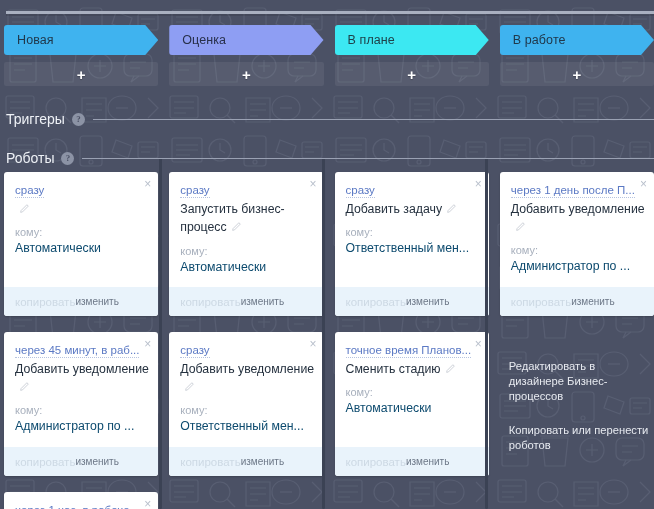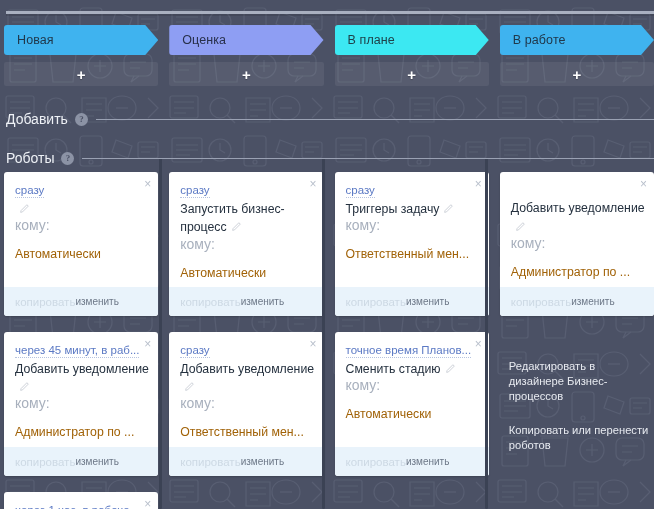--- a/index.html
+++ b/index.html
@@ -202,26 +202,27 @@
   .pencil-icon {
     display: inline-block;
     width: 11px; height: 11px;
     margin-left: 4px;
     vertical-align: -1px;
     opacity: .55;
     cursor: pointer;
   }
   .card-label {
     color: #a8b0bd;
-    font-size: 14px;
+    font-size: 11px;
+    margin-top: 9px;
   }
   .card-value {
-    color: #a16207;
+    color: #0c4a6e;
     font-size: 12.3px;
-    margin-top: 14px;
+    margin-top: 3px;
     line-height: 1.25;
   }
   .card-foot {
     flex: 0 0 auto;
     height: 29px;
     background: #e9f3fb;
     display: flex;
     align-items: center;
     justify-content: flex-start;
     padding: 0 5px 0 11px;
@@ -316,21 +317,21 @@
     </div>
     <div class="addcell">
       <span class="plus">+</span>
     </div>
     <div class="addcell">
       <span class="plus">+</span>
     </div>
   </div>
 
 <div class="section" id="section-triggers">
-  <span class="sec-title">Добавить</span>
+  <span class="sec-title">Триггеры</span>
   <span class="help-icon">?</span>
   <span class="sec-line"></span>
 </div>
 
 <div class="section" id="section-robots">
   <span class="sec-title">Роботы</span>
   <span class="help-icon">?</span>
   <span class="sec-line"></span>
 </div>
 
@@ -353,32 +354,32 @@
                 <path d="M11.5 2.5l2 2L5 13l-2.6.6L3 11z"></path>
               </svg></span><div class="card-label">кому:</div><div class="card-value">Автоматически</div></div>
           <div class="card-foot">
             <span class="foot-copy">копировать</span>
             <span class="foot-edit">изменить</span>
           </div>
         </div>
       </div>
       <div class="cell">
         <div class="card">
-          <div class="card-body"><span class="card-close">×</span><span class="card-when">сразу</span><br><span class="card-action">Триггеры задачу</span><span class="pencil-icon"><svg viewBox="0 0 16 16" fill="none" stroke="#9aa3b0" stroke-width="1.3">
+          <div class="card-body"><span class="card-close">×</span><span class="card-when">сразу</span><br><span class="card-action">Добавить задачу</span><span class="pencil-icon"><svg viewBox="0 0 16 16" fill="none" stroke="#9aa3b0" stroke-width="1.3">
                 <path d="M11.5 2.5l2 2L5 13l-2.6.6L3 11z"></path>
               </svg></span><div class="card-label">кому:</div><div class="card-value">Ответственный мен...</div></div>
           <div class="card-foot">
             <span class="foot-copy">копировать</span>
             <span class="foot-edit">изменить</span>
           </div>
         </div>
       </div>
       <div class="cell">
         <div class="card">
-          <div class="card-body"><span class="card-close">×</span><br><span class="card-action">Добавить уведомление</span><span class="pencil-icon"><svg viewBox="0 0 16 16" fill="none" stroke="#9aa3b0" stroke-width="1.3">
+          <div class="card-body"><span class="card-close">×</span><span class="card-when">через 1 день после П...</span><br><span class="card-action">Добавить уведомление</span><span class="pencil-icon"><svg viewBox="0 0 16 16" fill="none" stroke="#9aa3b0" stroke-width="1.3">
                 <path d="M11.5 2.5l2 2L5 13l-2.6.6L3 11z"></path>
               </svg></span><div class="card-label">кому:</div><div class="card-value">Администратор по ...</div></div>
           <div class="card-foot">
             <span class="foot-copy">копировать</span>
             <span class="foot-edit">изменить</span>
           </div>
         </div>
       </div>
     </div>
     <div class="rowgrid" style="top: 160px;">

